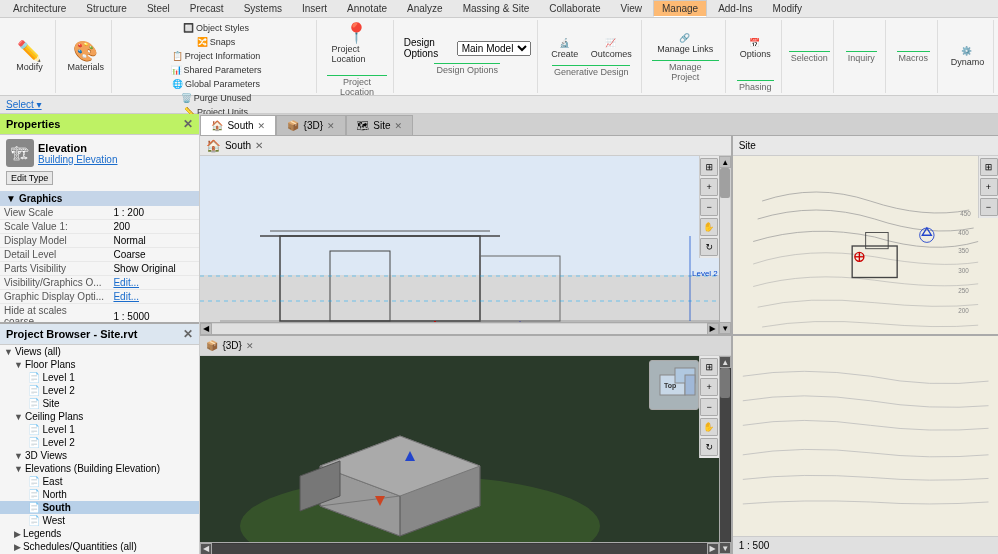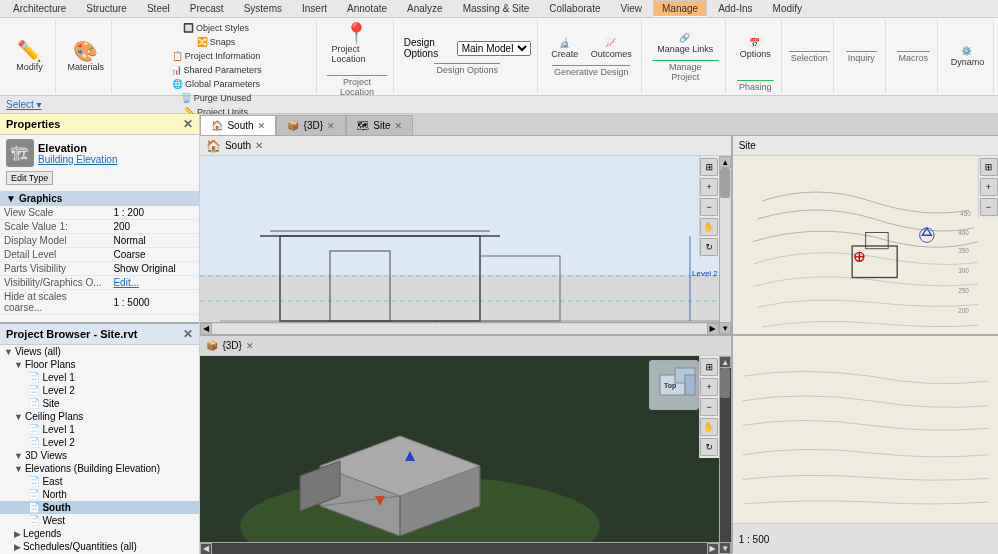--- a/index.html
+++ b/index.html
@@ -76,21 +76,21 @@
       gap: 6px;
     }
     .select-link { color: #1a6ccc; cursor: pointer; text-decoration: underline; }
 
     
     #main {
       display: flex;
       height: calc(554px - 78px - 18px - 18px);
     }
     .panel-header {
-      background: #fef9c3;
+      background: #bef264;
       padding: 3px 6px;
       font-size: 11px;
       font-weight: bold;
       border-bottom: 1px solid #ccc;
       display: flex;
       align-items: center;
       justify-content: space-between;
     }
     .panel-close { cursor: pointer; font-size: 12px; color: #666; }
     .prop-section {
@@ -574,20 +574,24 @@
           </tr>
           <tr>
             <td>Parts Visibility</td>
             <td>Show Original</td>
           </tr>
           <tr>
             <td>Visibility/Graphics O...</td>
             <td class="edit-link">Edit...</td>
           </tr>
           <tr>
+            <td>Graphic Display Opti...</td>
+            <td class="edit-link">Edit...</td>
+          </tr>
+          <tr>
             <td>Hide at scales coarse...</td>
             <td>1 : 5000</td>
           </tr>
 
         </tbody>
           </table>
 
       </div>
     </div>
 
@@ -893,21 +897,21 @@
           <svg style="width:100%;height:100%;" viewBox="0 0 270 200">
             <rect width="270" height="200" fill="#f0ede0"></rect>
             <path d="M 10 30 Q 70 20 140 30 Q 200 42 260 35" fill="none" stroke="#bbb" stroke-width="0.8"></path>
             <path d="M 10 55 Q 70 45 140 55 Q 200 65 260 60" fill="none" stroke="#bbb" stroke-width="0.8"></path>
             <path d="M 10 80 Q 70 70 140 80 Q 200 88 260 83" fill="none" stroke="#bbb" stroke-width="0.8"></path>
             <path d="M 10 110 Q 70 100 140 108 Q 200 115 260 110" fill="none" stroke="#bbb" stroke-width="0.8"></path>
             <path d="M 10 135 Q 70 128 140 133 Q 200 138 260 134" fill="none" stroke="#bbb" stroke-width="0.8"></path>
             <path d="M 10 160 Q 70 155 140 158 Q 200 162 260 158" fill="none" stroke="#bbb" stroke-width="0.8"></path>
           </svg>
           
-          <div style="position:absolute;bottom:0;left:0;right:0;height:31px;background:#e0e0e0;border-top:1px solid #ccc;display:flex;align-items:center;padding:0 6px;font-size:10px;gap:6px;">
+          <div style="position:absolute;bottom:0;left:0;right:0;height:18px;background:#e0e0e0;border-top:1px solid #ccc;display:flex;align-items:center;padding:0 6px;font-size:10px;gap:6px;">
             <span>1 : 500</span>
           </div>
         </div>
 
       </div>
     </div>
   </div>
 </div>
 
 </body></html>

